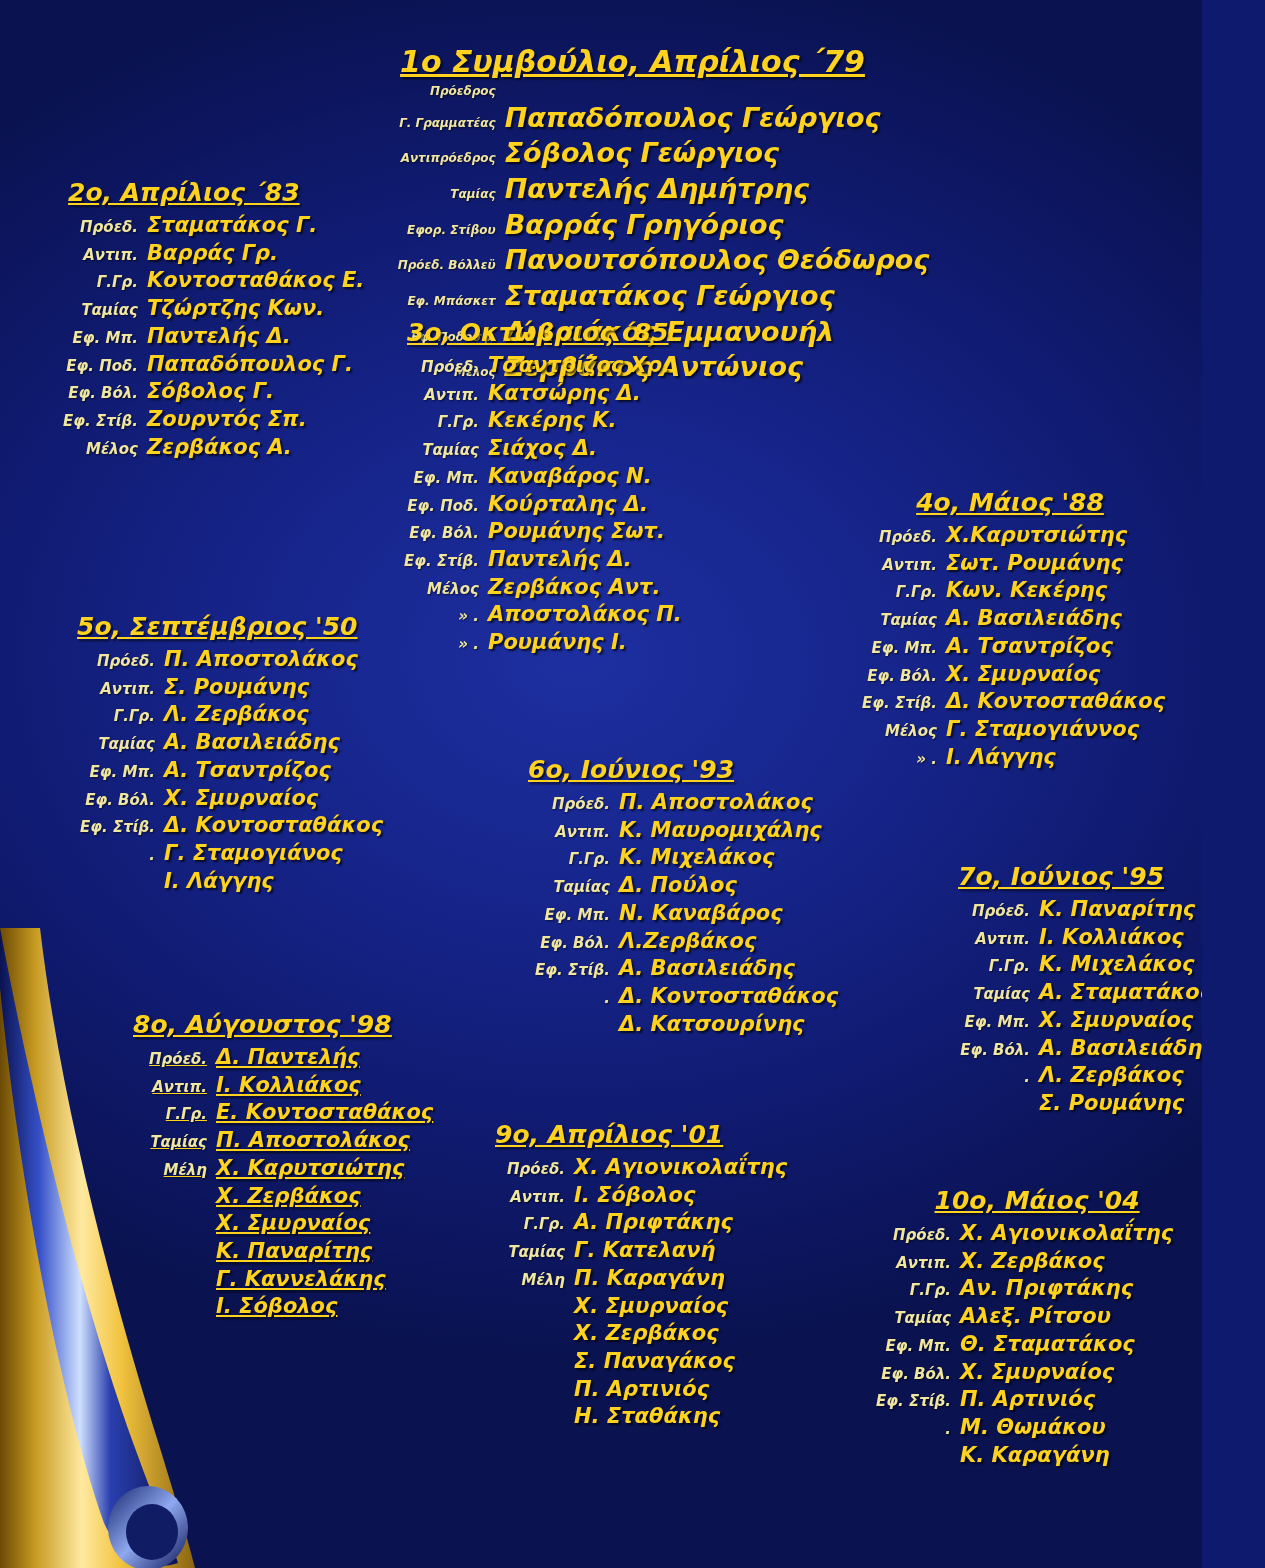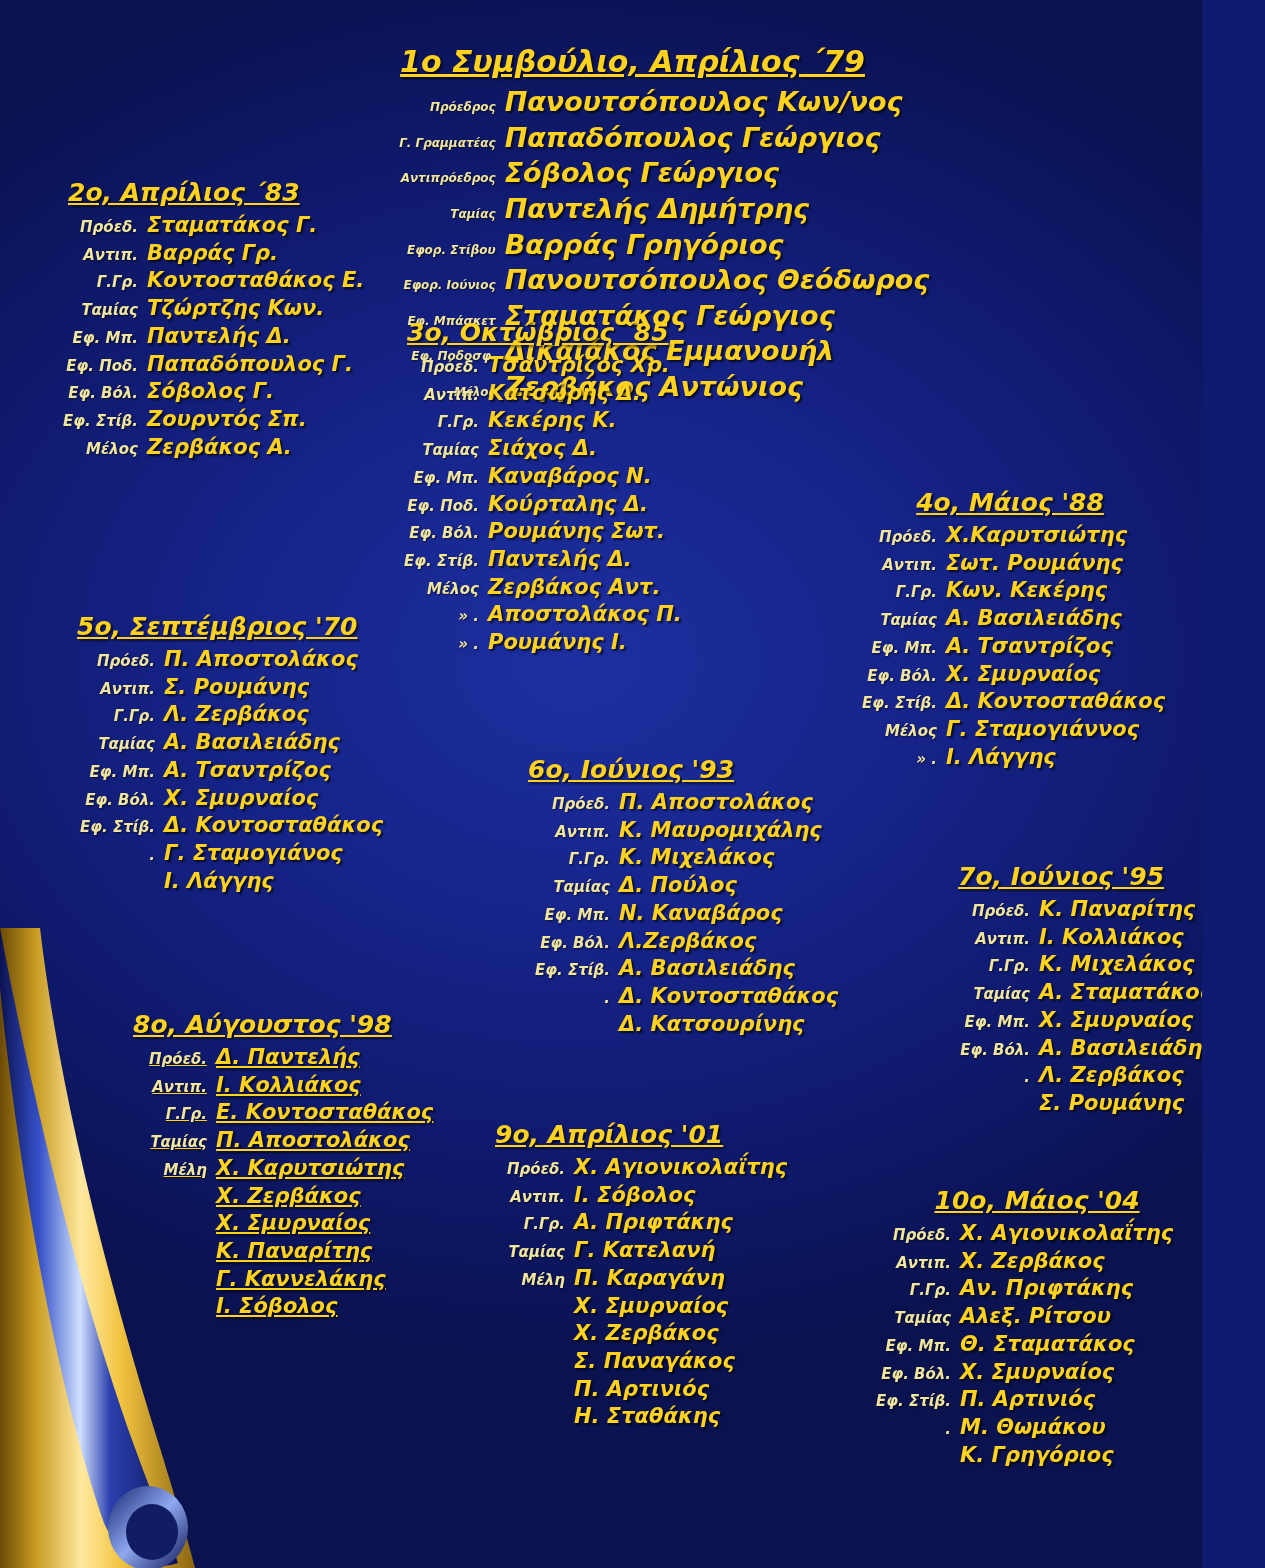--- a/index.html
+++ b/index.html
@@ -119,40 +119,39 @@
 </head>
 <body>
 
 <div id="page">
 
   <div class="council big c1">
     <div class="title">1ο Συμβούλιο, Απρίλιος ΄79</div>
     <div class="rows">
       <div class="row">
           <span class="role">Πρόεδρος</span>
-          <span class="person">Πανουτσόπουλος Κων/νος</span>
         </div>
       <div class="row">
           <span class="role">Γ. Γραμματέας</span>
           <span class="person">Παπαδόπουλος Γεώργιος</span>
         </div>
       <div class="row">
           <span class="role">Αντιπρόεδρος</span>
           <span class="person">Σόβολος Γεώργιος</span>
         </div>
       <div class="row">
           <span class="role">Ταμίας</span>
           <span class="person">Παντελής Δημήτρης</span>
         </div>
       <div class="row">
           <span class="role">Εφορ. Στίβου</span>
           <span class="person">Βαρράς Γρηγόριος</span>
         </div>
       <div class="row">
-          <span class="role">Εφορ. Ιούνιος</span>
+          <span class="role">Πρόεδ. Βόλλεϋ</span>
           <span class="person">Πανουτσόπουλος Θεόδωρος</span>
         </div>
       <div class="row">
           <span class="role">Εφ. Μπάσκετ</span>
           <span class="person">Σταματάκος Γεώργιος</span>
         </div>
       <div class="row">
           <span class="role">Εφ. Ποδοσφ.</span>
           <span class="person">Δικαιάκος Εμμανουήλ</span>
         </div>
@@ -291,21 +290,21 @@
           <span class="person">Γ. Σταμογιάννος</span>
         </div>
       <div class="row">
           <span class="role">» .</span>
           <span class="person">Ι. Λάγγης</span>
         </div>
     </div>
   </div>
 
   <div class="council c5">
-    <div class="title">5ο, Σεπτέμβριος '70</div>
+    <div class="title">5ο, Σεπτέμβριος '50</div>
     <div class="rows">
       <div class="row">
           <span class="role">Πρόεδ.</span>
           <span class="person">Π. Αποστολάκος</span>
         </div>
       <div class="row">
           <span class="role">Αντιπ.</span>
           <span class="person">Σ. Ρουμάνης</span>
         </div>
       <div class="row">
@@ -541,21 +540,21 @@
       <div class="row">
           <span class="role">Εφ. Στίβ.</span>
           <span class="person">Π. Αρτινιός</span>
         </div>
       <div class="row">
           <span class="role">.</span>
           <span class="person">Μ. Θωμάκου</span>
         </div>
       <div class="row">
           <span class="role"></span>
-          <span class="person">Κ. Γρηγόριος</span>
+          <span class="person">Κ. Καραγάνη</span>
         </div>
     </div>
   </div>
 
   <svg class="curl" viewBox="0 0 215 640">
     <defs>
       <linearGradient id="goldGrad" x1="0" y1="0" x2="1" y2="0">
         <stop offset="0%" stop-color="#6b4a05"></stop>
         <stop offset="18%" stop-color="#c79a21"></stop>
         <stop offset="42%" stop-color="#ffe9a0"></stop>

